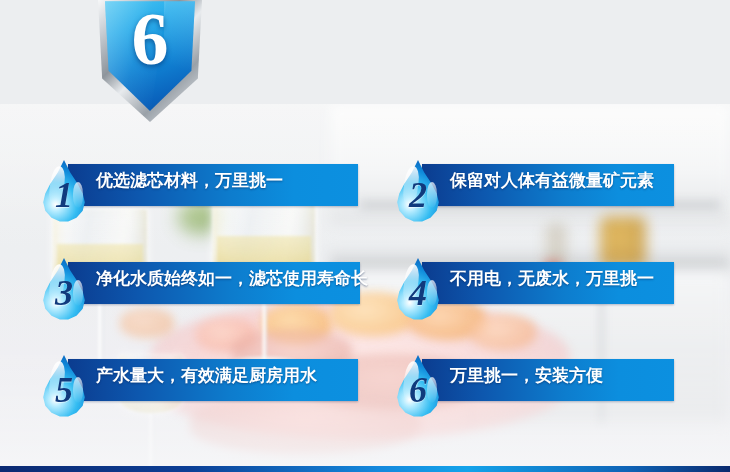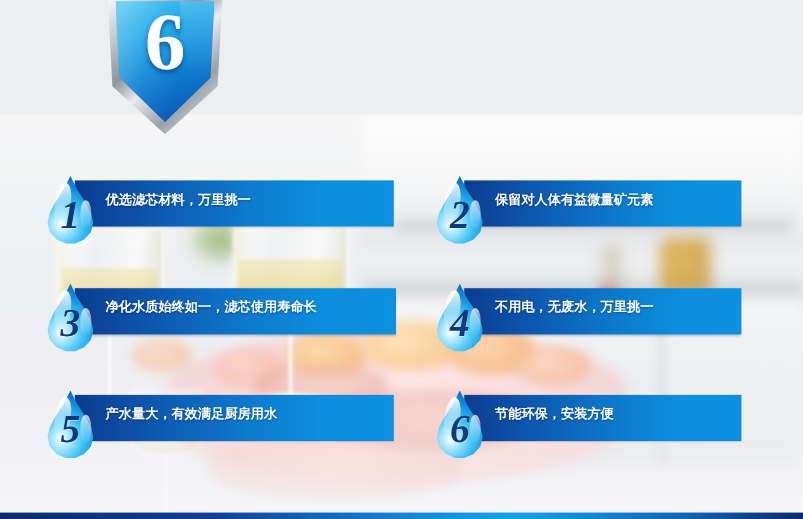--- a/index.html
+++ b/index.html
@@ -166,21 +166,21 @@
   
   .items{ position:absolute; left:0; top:0; width:730px; height:472px; }
   .item{ position:absolute; height:50px; }
   .bar{
     position:absolute; left:30px; top:4px; height:42px;
     background:linear-gradient(90deg,#0b3c8f 0%,#0d57ae 24%,#0d7ccd 56%,#0c8ede 78%,#0c90e0 100%);
     box-shadow:0 1px 2px rgba(0,30,80,.28);
   }
   .bar-label{
     position:absolute; left:58px; top:0; height:42px; line-height:42px;
-    font-size:12px; font-weight:bold; color:#ffffff; white-space:nowrap;
+    font-size:17px; font-weight:bold; color:#ffffff; white-space:nowrap;
     text-shadow:0 1px 2px rgba(0,25,70,.45);
   }
   .drop{
     position:absolute; left:0; top:0; width:52px; height:62px;
   }
   .drop-shape{
     position:absolute; inset:0;
     background:
       radial-gradient(circle at 34% 72%, #ffffff 0%, #b6ecff 12%, #35bdf2 38%, #0f8ada 62%, #0b63bd 85%, #0a4fa8 100%);
     -webkit-clip-path:polygon(50% 0%, 62% 20%, 76% 38%, 86% 54%, 90% 68%, 86% 82%, 74% 93%, 58% 99%, 42% 99%, 26% 93%, 14% 82%, 10% 68%, 14% 54%, 24% 38%, 38% 20%);
@@ -317,21 +317,21 @@
       <div class="drop">
         <div class="drop-shape"></div>
           <div class="drop-hl"></div>
           <div class="drop-hl2"></div>
         <div class="drop-num">5</div>
       </div>
     </div>
 
     <div class="item" style="left:392px;top:355px;">
       <div class="bar" style="width:252px;"></div>
-      <div class="bar-label">节能环保，安装方便</div>
+      <div class="bar-label">万里挑一，安装方便</div>
       <div class="drop">
         <div class="drop-shape"></div>
           <div class="drop-hl"></div>
           <div class="drop-hl2"></div>
         <div class="drop-num">6</div>
       </div>
     </div>
 
   </div>
 

